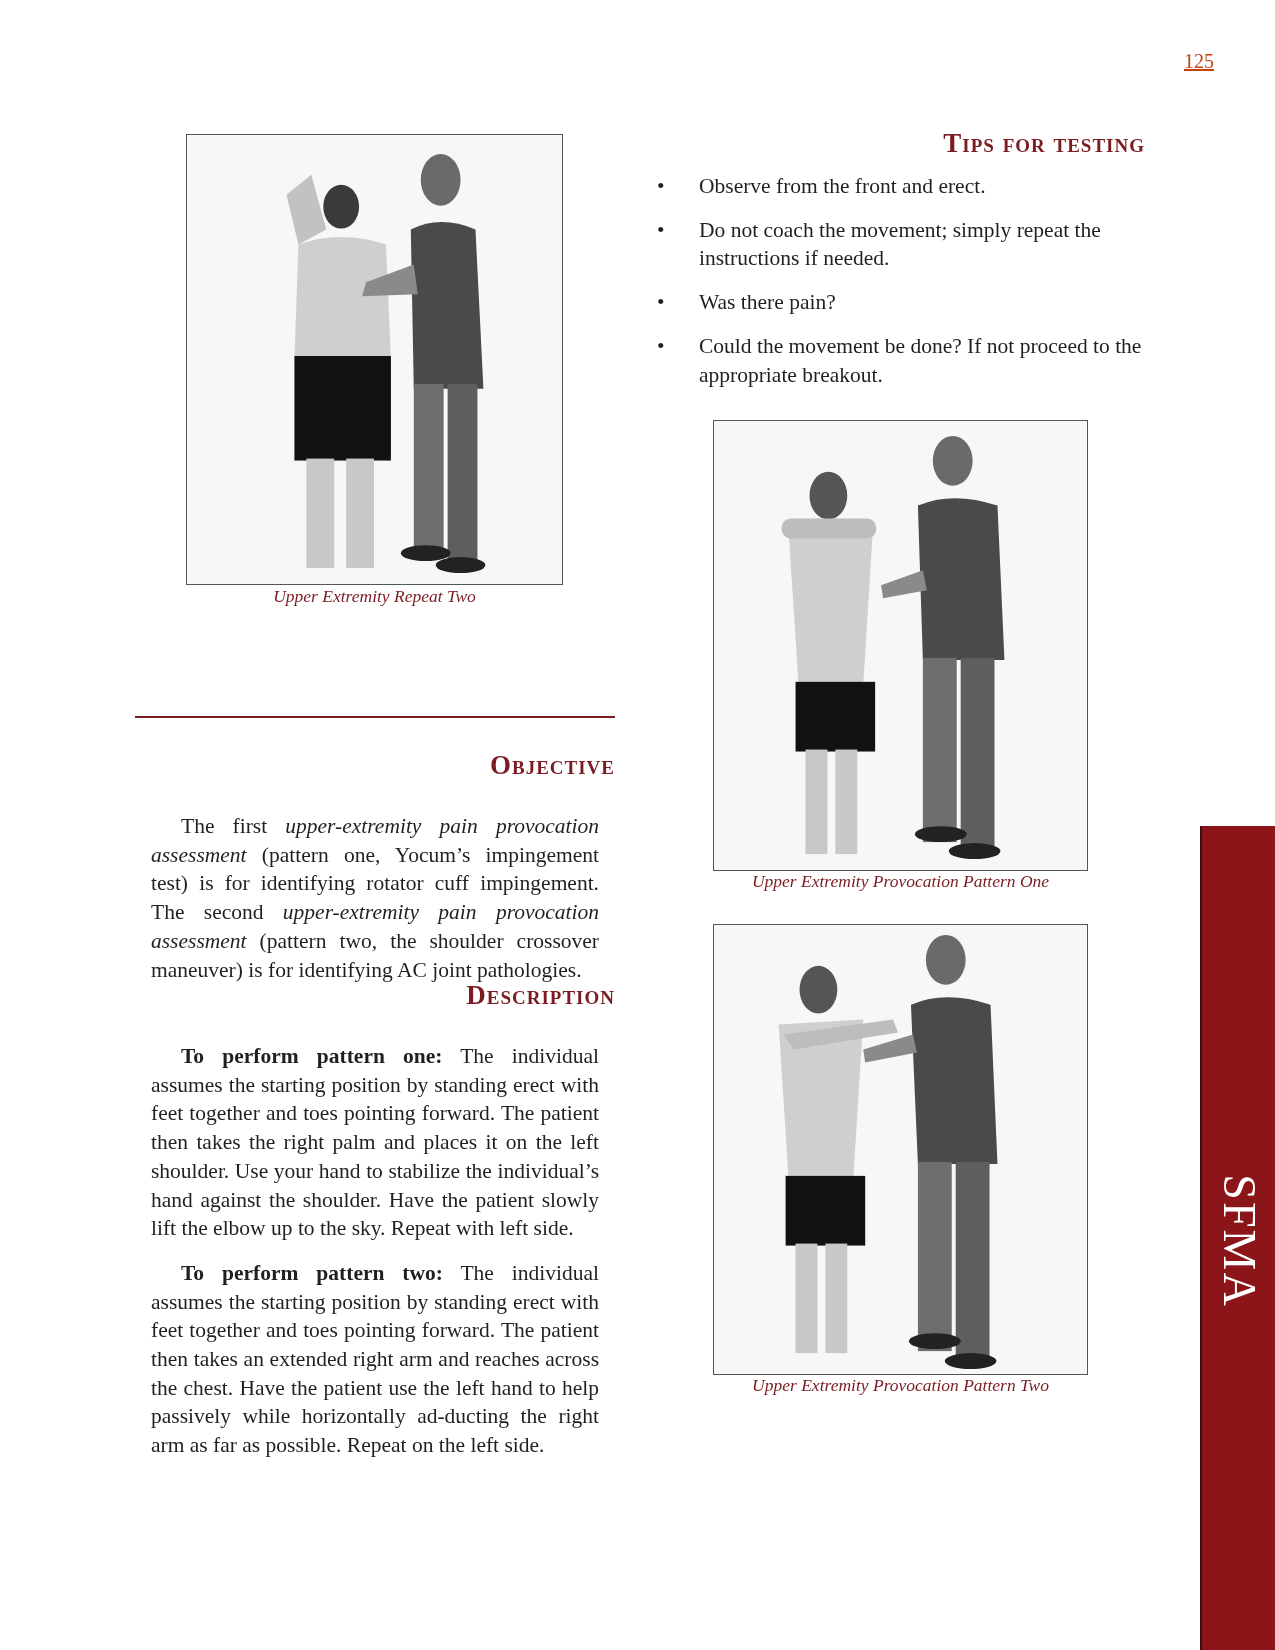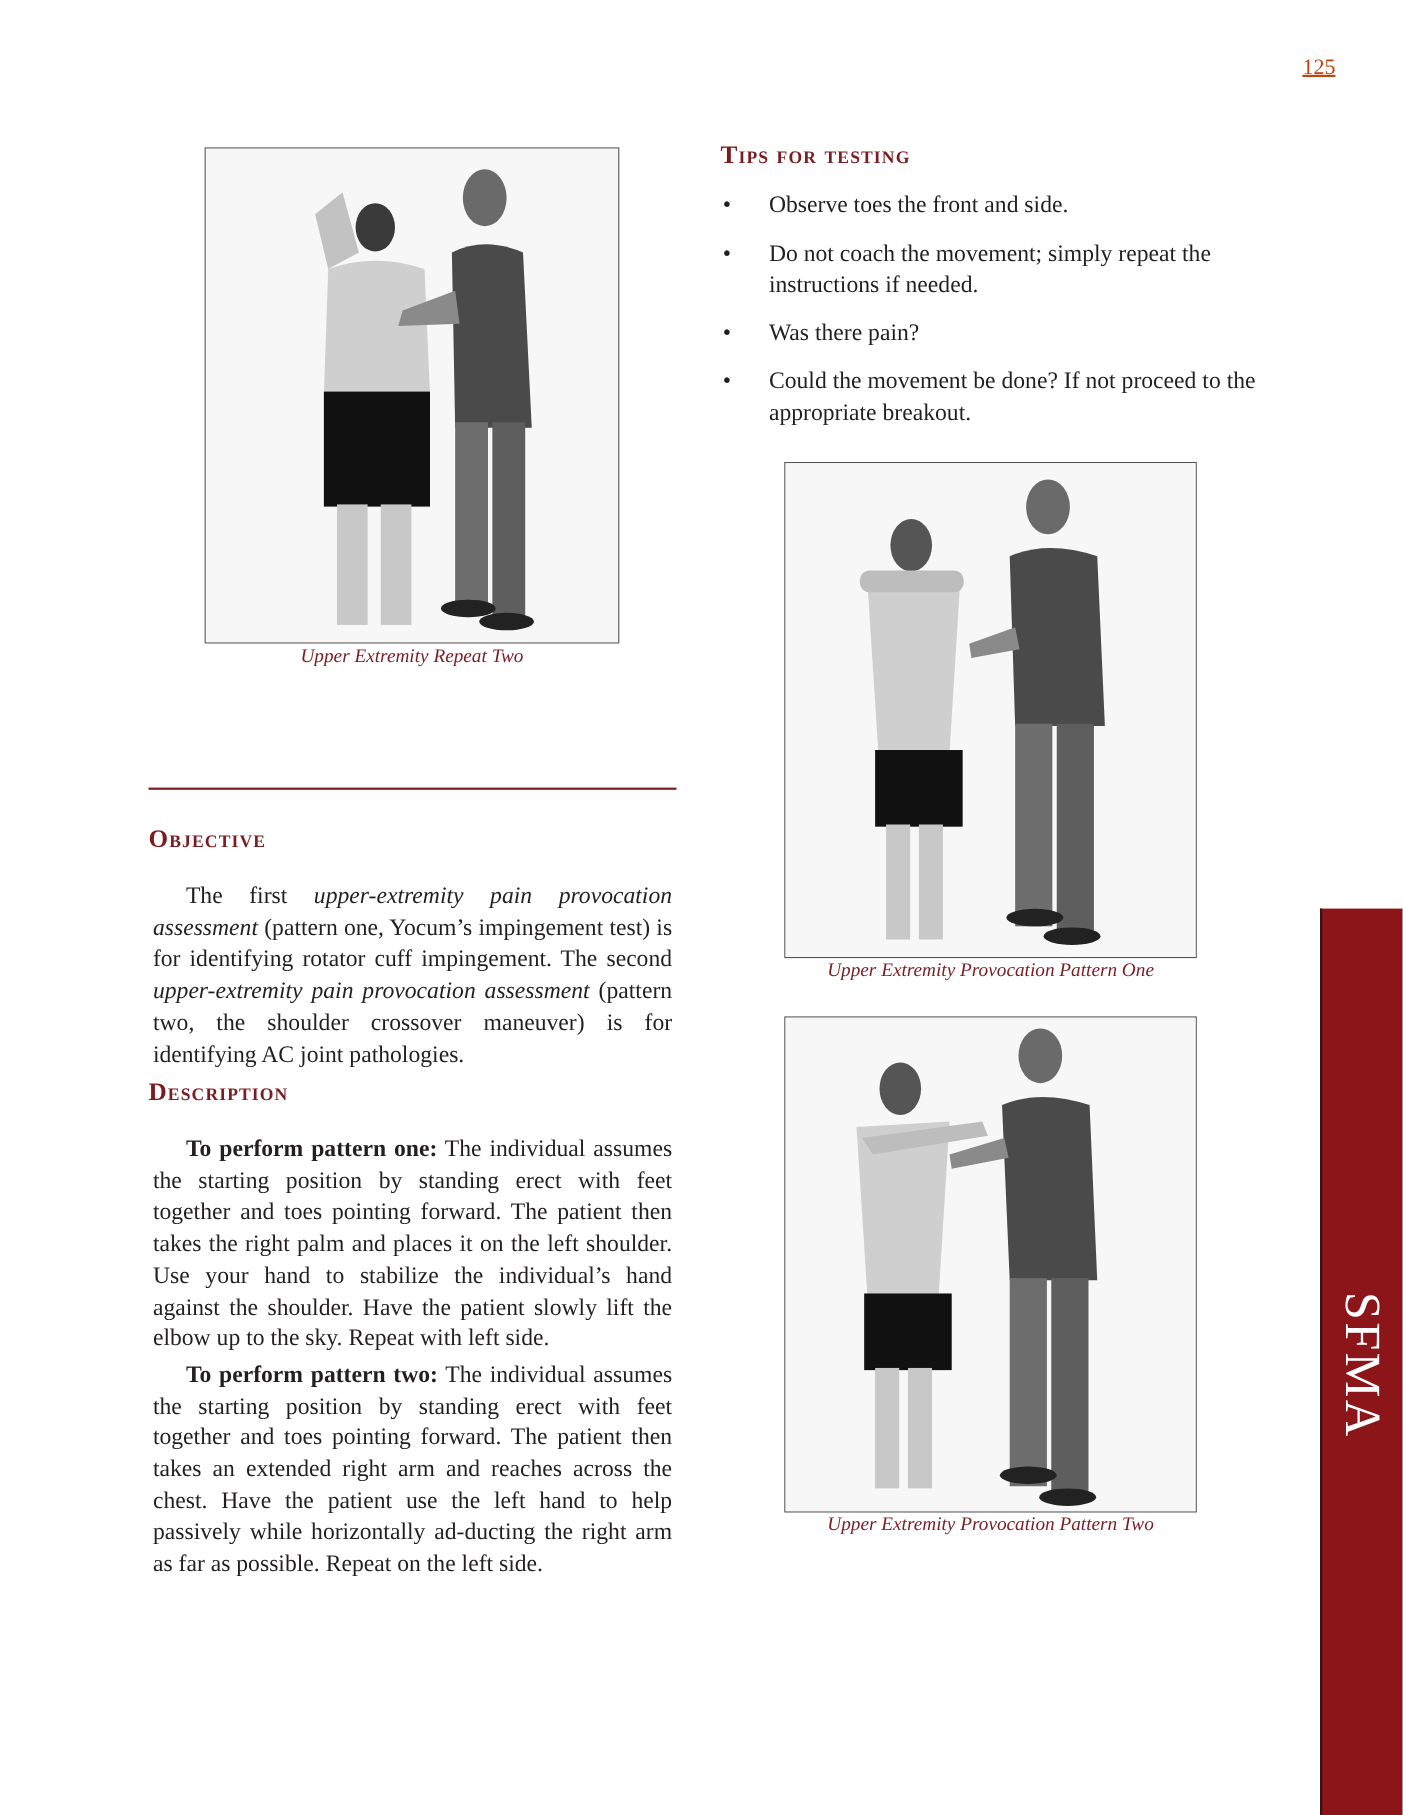--- a/index.html
+++ b/index.html
@@ -5,23 +5,23 @@
   html, body { margin:0; padding:0; }
   body { width:1275px; height:1650px; position:relative; background:#ffffff; overflow:hidden;
          font-family:"Liberation Serif", "DejaVu Serif", serif; color:#231f20; }
   .page-number { position:absolute; top:50px; left:1184px; font-size:20px; color:#c2410c;text-decoration:underline; }
   .figure { position:absolute; border:1px solid #555; background:#fafafa; box-sizing:border-box; overflow:hidden; }
   .figure svg { display:block; width:100%; height:100%; }
   .caption { position:absolute; font-style:italic; color:#7a1c22; font-size:17.5px; text-align:center; }
   .main-title { position:absolute; left:135px; width:480px; top:642px; text-align:center; color:#7a1c22;
                 font-size:28px; letter-spacing:1.5px; line-height:33px; font-family:"Liberation Serif", serif; }
   .title-rule { position:absolute; left:135px; width:480px; top:716px; height:2px; background:#7a1c22; }
-  .section-head { position:absolute; color:#7a1c22; text-align:left; font-size:23px; letter-spacing:1px; font-variant:small-caps; font-weight:bold; }
+  .section-head { position:absolute; color:#7a1c22; text-align:right; font-size:27px; letter-spacing:1px; font-variant:small-caps; font-weight:bold; }
   .body-text { position:absolute; left:135px; width:480px; font-size:21.5px; line-height:28.7px; text-align:justify; }
-  .body-text p { margin:4px; text-indent:30px; }
+  .body-text p { margin:16px; text-indent:30px; }
   .body-text b { font-weight:bold; }
   .tips { position:absolute; left:655px; width:490px; top:172px; margin:0; padding:0; list-style:none; font-size:21.5px; line-height:28.7px; }
   .tips li { position:relative; padding-left:44px; margin-bottom:15px; }
   .tips li .bullet { position:absolute; left:2px; top:0; }
   .side-tab { position:absolute; left:1200px; top:826px; width:75px; height:824px; background:#8b1519; border-left:2px solid #3a1214; box-sizing:border-box; }
   .side-tab-label { position:absolute; left:50%; top:415px; transform:translate(-50%,-50%) rotate(90deg); color:#fff;
                     font-size:46px; letter-spacing:2px; white-space:nowrap; font-family:"Liberation Serif", serif; }
 </style>
 </head>
 <body>
@@ -62,21 +62,21 @@
 </div>
 
 <div class="section-head" style="left:135px; width:480px; top:980px;">Description</div>
 <div class="body-text" style="top:1026px;">
   <p><b>To perform pattern one:</b><span> The individual assumes the starting position by standing erect with feet together and toes pointing forward. The patient then takes the right palm and places it on the left shoulder. Use your hand to stabilize the individual’s hand against the shoulder. Have the patient slowly lift the elbow up to the sky. Repeat with left side.</span></p>
   <p><b>To perform pattern two:</b><span> The individual assumes the starting position by standing erect with feet together and toes pointing forward. The patient then takes an extended right arm and reaches across the chest. Have the patient use the left hand to help passively while horizontally ad-ducting the right arm as far as possible. Repeat on the left side.</span></p>
 </div>
 
 <div class="section-head" style="left:655px; width:490px; top:128px;">Tips for testing</div>
 <ul class="tips">
-  <li><span class="bullet">•</span><span>Observe toes the front and side.</span></li>
+  <li><span class="bullet">•</span><span>Observe from the front and erect.</span></li>
   <li><span class="bullet">•</span><span>Do not coach the movement; simply repeat the instructions if needed.</span></li>
   <li><span class="bullet">•</span><span>Was there pain?</span></li>
   <li><span class="bullet">•</span><span>Could the movement be done? If not proceed to the appropriate breakout.</span></li>
 </ul>
 
 <div class="figure" style="left:713px; top:420px; width:375px; height:451px;">
   <svg viewBox="0 0 375 451" preserveAspectRatio="none">
     <rect width="375" height="451" fill="#f7f7f7"></rect>
     <ellipse cx="115" cy="75" rx="19" ry="24" fill="#555"></ellipse>
     <path d="M75 110 L160 105 L150 265 L85 265 Z" fill="#cfcfcf"></path>

